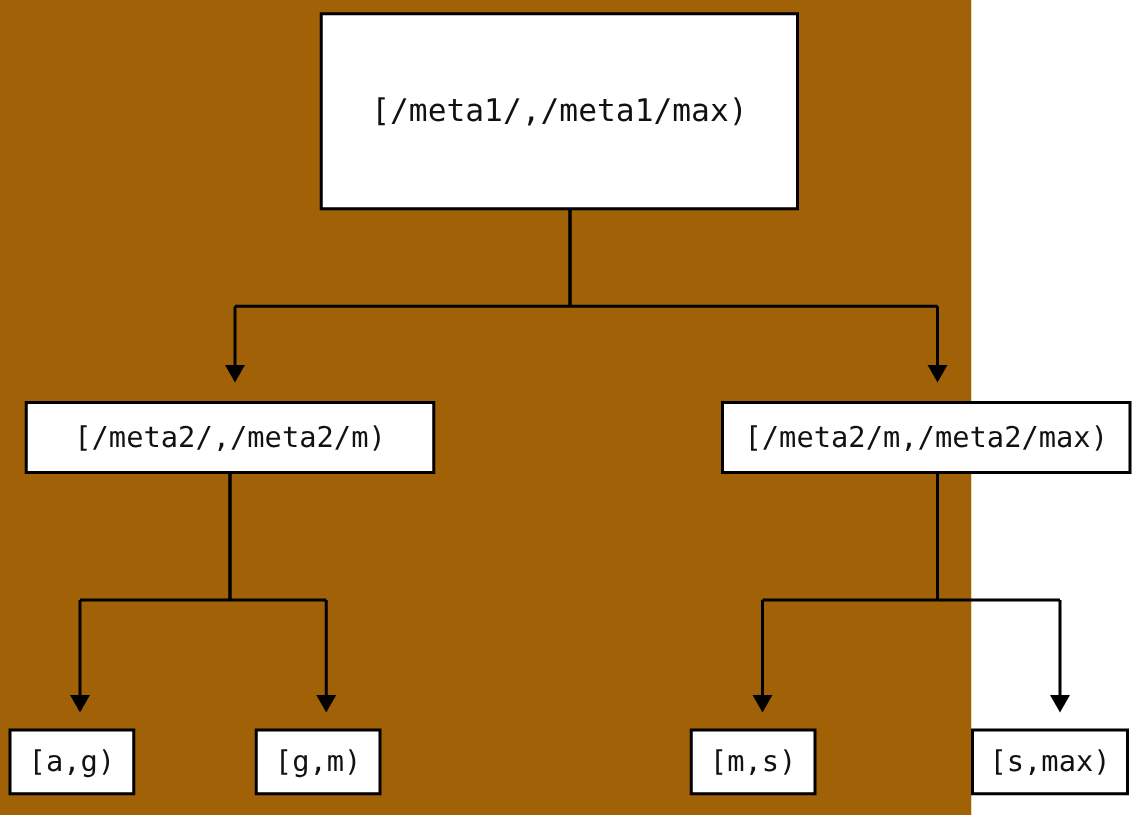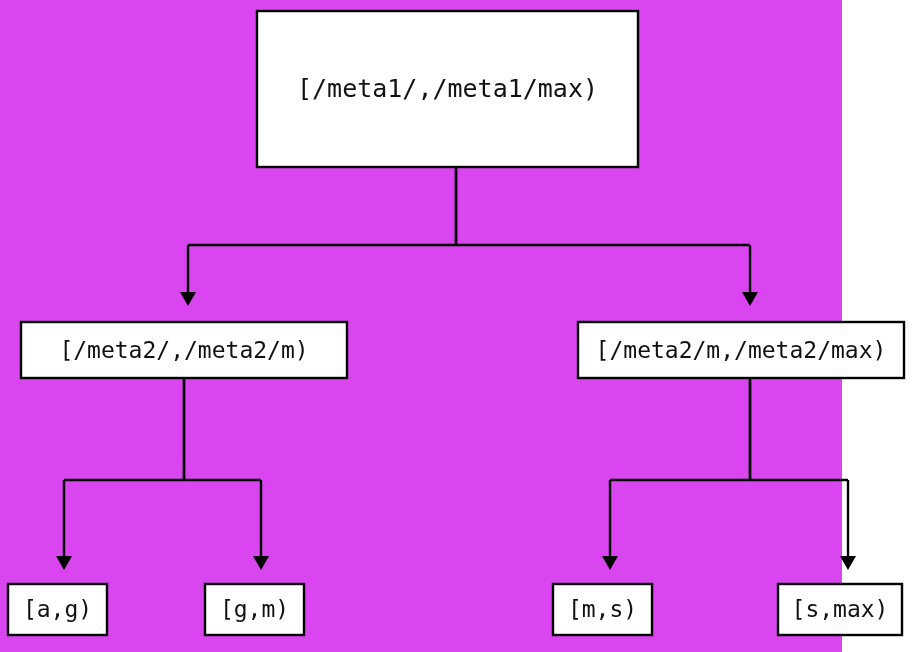--- a/index.html
+++ b/index.html
@@ -9,23 +9,23 @@
     background: #ffffff;
   }
   body {
     width: 912px;
     height: 652px;
     font-family: "DejaVu Sans Mono", "Liberation Mono", monospace;
     overflow: hidden;
   }
   #diagram-root {
     position: relative;
-    width: 842px;
+    width: 777px;
     height: 652px;
-    background: #d946ef;
+    background: #a16207;
     text-decoration: underline;
   }
   svg#tree-svg {
     display: block;
     width: 912px;
     height: 652px;
   }
   .node-box {
     fill: #ffffff;
     stroke: #000000;

